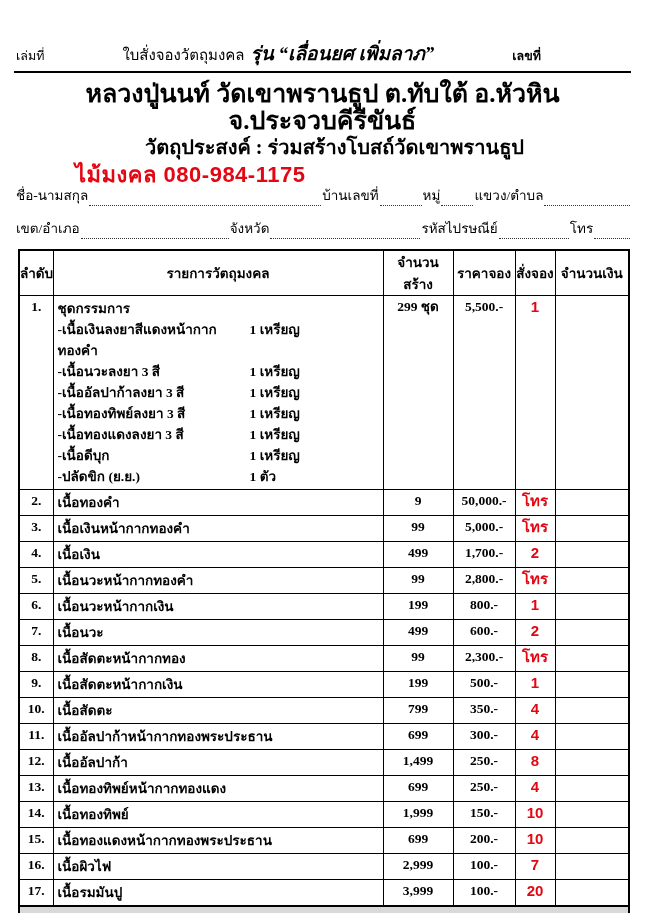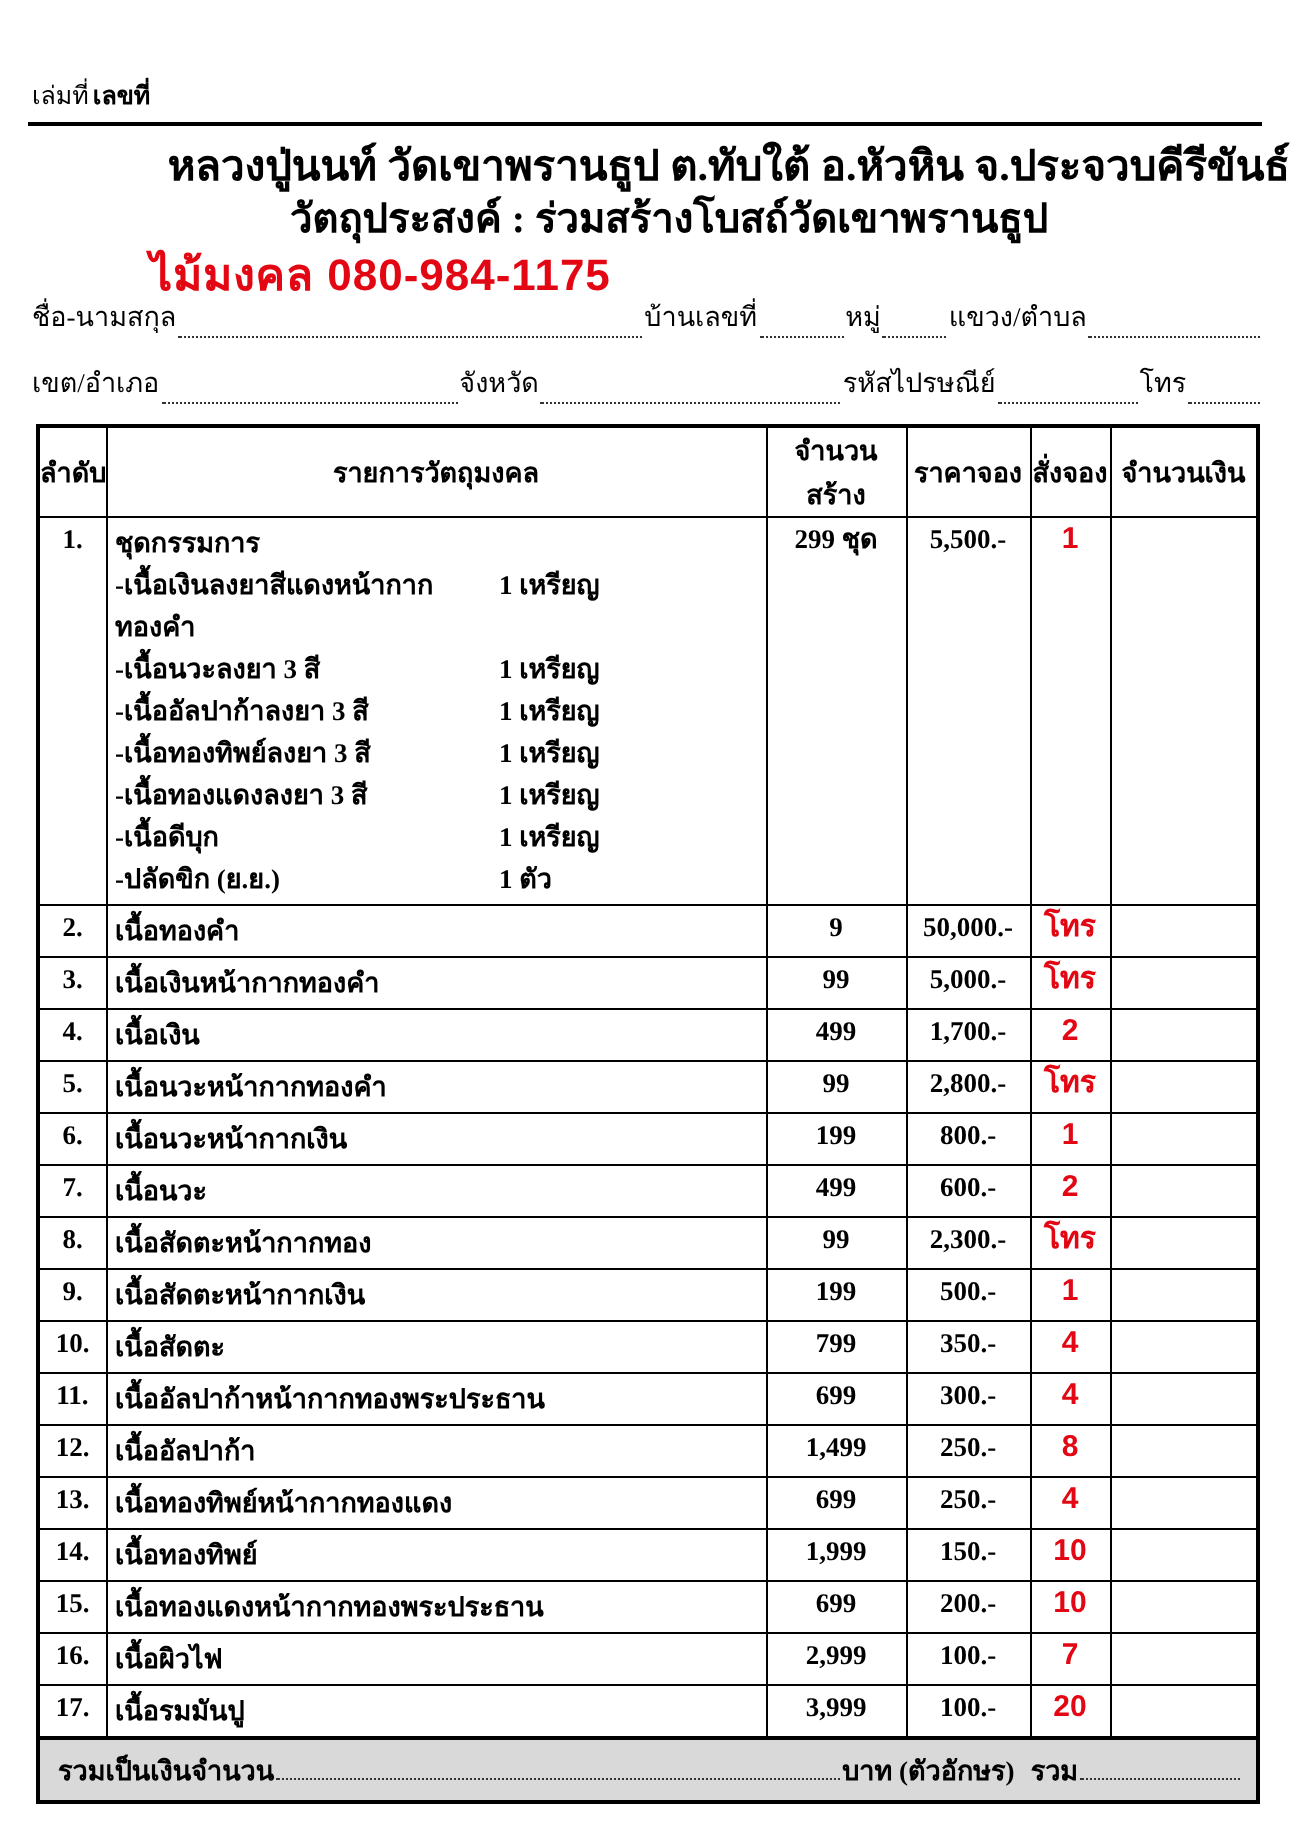--- a/index.html
+++ b/index.html
@@ -7,21 +7,21 @@
     font-family:"Liberation Serif","DejaVu Serif",serif; color:#000; }
   .page { position:relative; width:645px; height:913px; }
 
   
   .top-row { display:flex; align-items:baseline; margin:38px 15px 0 15px; font-size:12.5px; }
   .top-center { flex:1; text-align:center; font-size:15px; }
   .edition { font-style:italic; font-weight:bold; font-size:19px; margin-left:6px; }
   .num-label { margin-right:88px;font-weight:bold; }
   .rule { border-top:2px solid #000; margin:3px 14px 0 14px; }
 
-  .h1 { text-align:right; font-weight:bold; font-size:21px; margin-top:7px; line-height:27px; }
+  .h1 { text-align:center; font-weight:bold; font-size:25px; margin-top:7px; line-height:27px; }
   .h2 { text-align:center; font-weight:bold; font-size:20px; line-height:27px;padding-left:24px; }
 
   
   .fline { display:flex; align-items:flex-end; margin:0 15px; font-size:13.5px; line-height:20px; }
   .fline-1 { margin-top:25px; position:relative; }
   .fline-2 { margin-top:13px; }
   .dots { border-bottom:1.6px dotted #333; height:16px; }
   .grow { flex:1 1 auto; }
   .lbl { white-space:nowrap; padding:0 1px; }
   .red-overlay { position:absolute; left:60px; bottom:21px; color:#e30613;
@@ -51,20 +51,23 @@
     height:30px; padding:4px 8px; }
   .total-line { display:flex; align-items:flex-start; font-size:13.5px; font-weight:bold; }
 </style>
 </head>
 <body>
 
 <div class="page">
 
   <div class="top-row">
     <span class="lbl">เล่มที่</span>
+    <span class="top-center">
+      <span>ใบสั่งจองวัตถุมงคล</span><span class="edition">รุ่น “เลื่อนยศ เพิ่มลาภ”</span>
+    </span>
     <span class="lbl num-label">เลขที่</span>
   </div>
   <div class="rule"></div>
 
   <div class="h1">หลวงปู่นนท์ วัดเขาพรานธูป ต.ทับใต้ อ.หัวหิน จ.ประจวบคีรีขันธ์</div>
   <div class="h2">วัตถุประสงค์ : ร่วมสร้างโบสถ์วัดเขาพรานธูป</div>
 
   <div class="fline fline-1">
     <span class="red-overlay">ไม้มงคล 080-984-1175</span>
     <span class="lbl">ชื่อ-นามสกุล</span>

